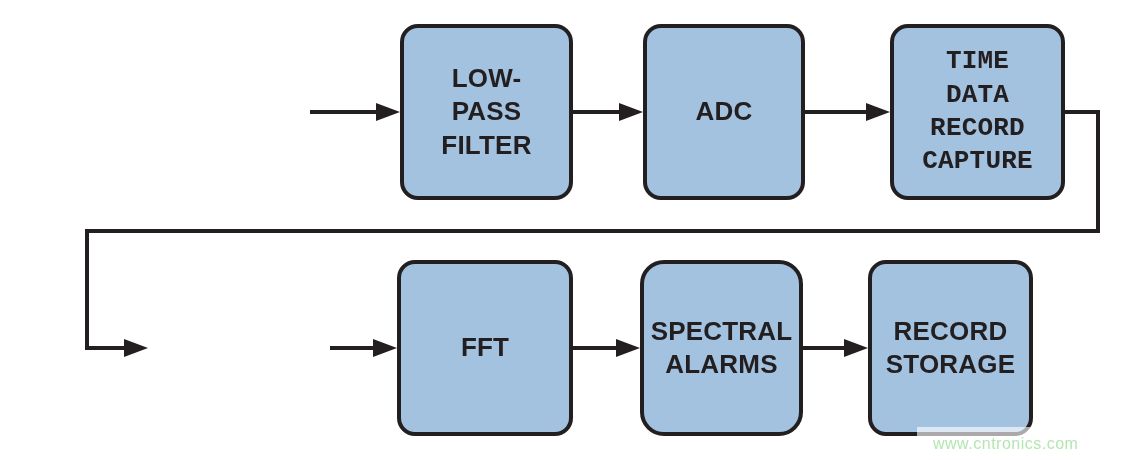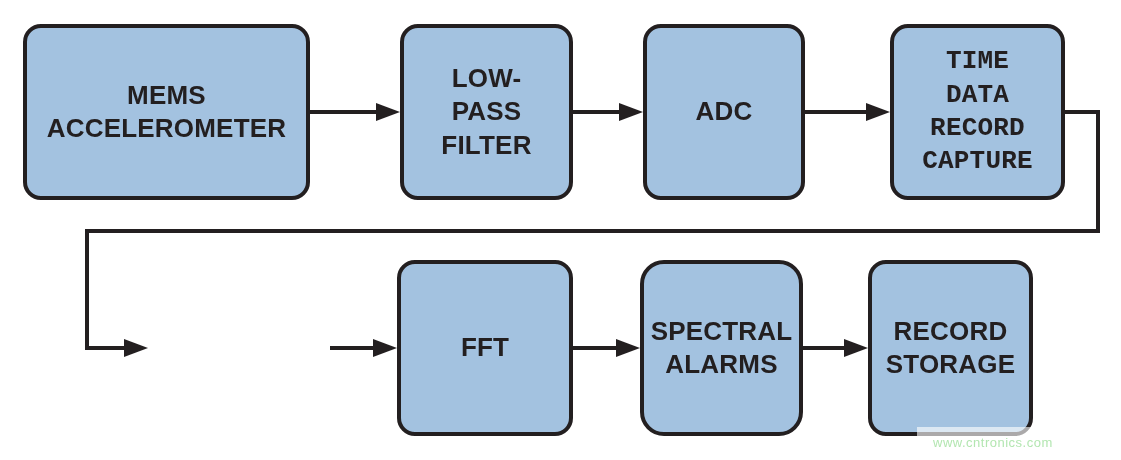--- a/index.html
+++ b/index.html
@@ -64,21 +64,21 @@
     left: 917px;
     top: 427px;
     width: 204px;
     height: 13px;
     background: rgba(255, 255, 255, 0.62);
   }
   .wm-text {
     position: absolute;
     left: 933px;
     top: 435px;
-    font-size: 13px;
+    font-size: 16px;
     font-weight: normal;
     letter-spacing: 0.5px;
     color: var(--watermark-text, #b3e6b1);
   }
 </style>
 </head>
 <body>
 
 <div class="canvas">
 
@@ -109,22 +109,20 @@
     <g>
       <line x1="573" y1="348" x2="618" y2="348"></line>
       <polygon points="640,348 616,339 616,357"></polygon>
     </g>
     <g>
       <line x1="803" y1="348" x2="846" y2="348"></line>
       <polygon points="868,348 844,339 844,357"></polygon>
     </g>
   </svg>
 
-  <div class="node n0">MEMS
-ACCELEROMETER</div>
   <div class="node n1">LOW-
 PASS
 FILTER</div>
   <div class="node n2">ADC</div>
   <div class="node n3">TIME
 DATA
 RECORD
 CAPTURE</div>
 
   <div class="node n5">FFT</div>

